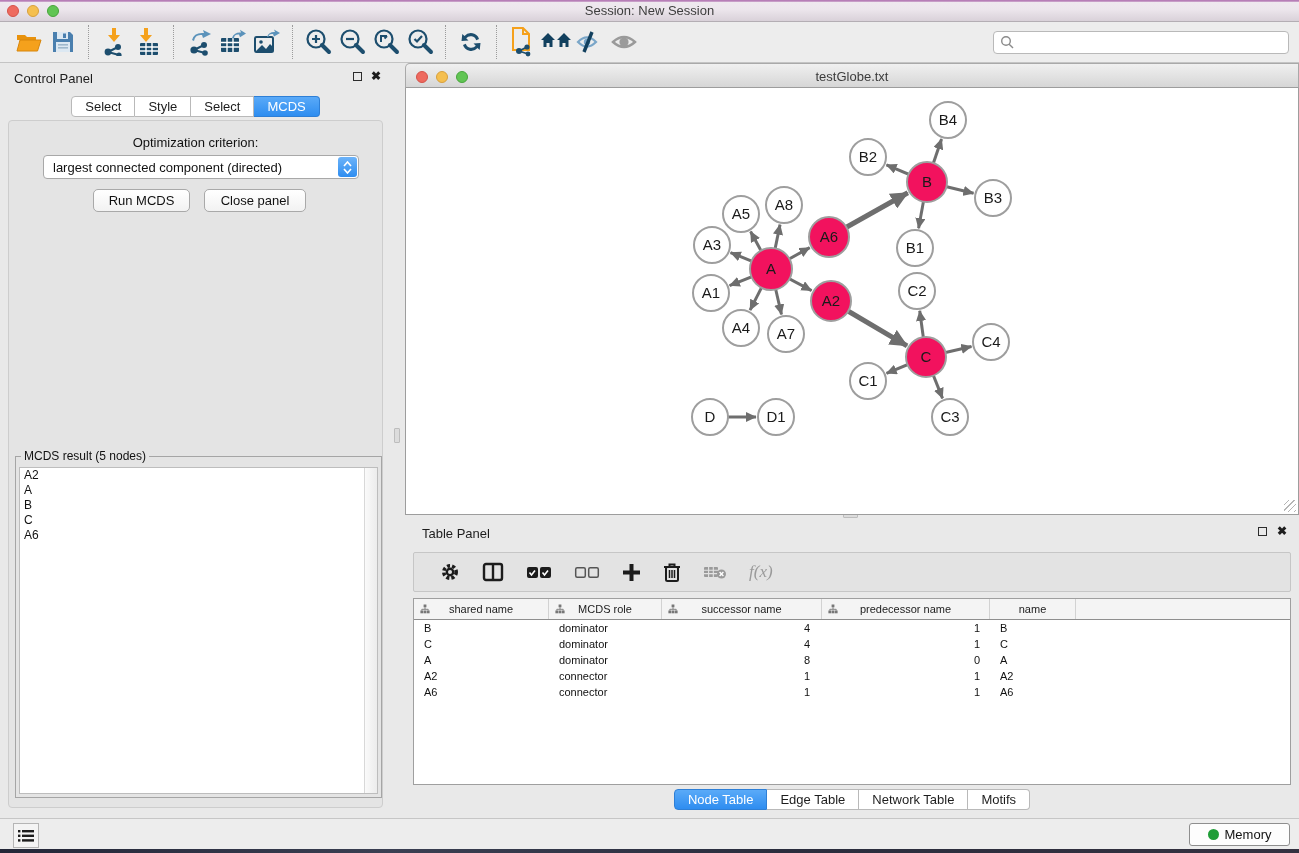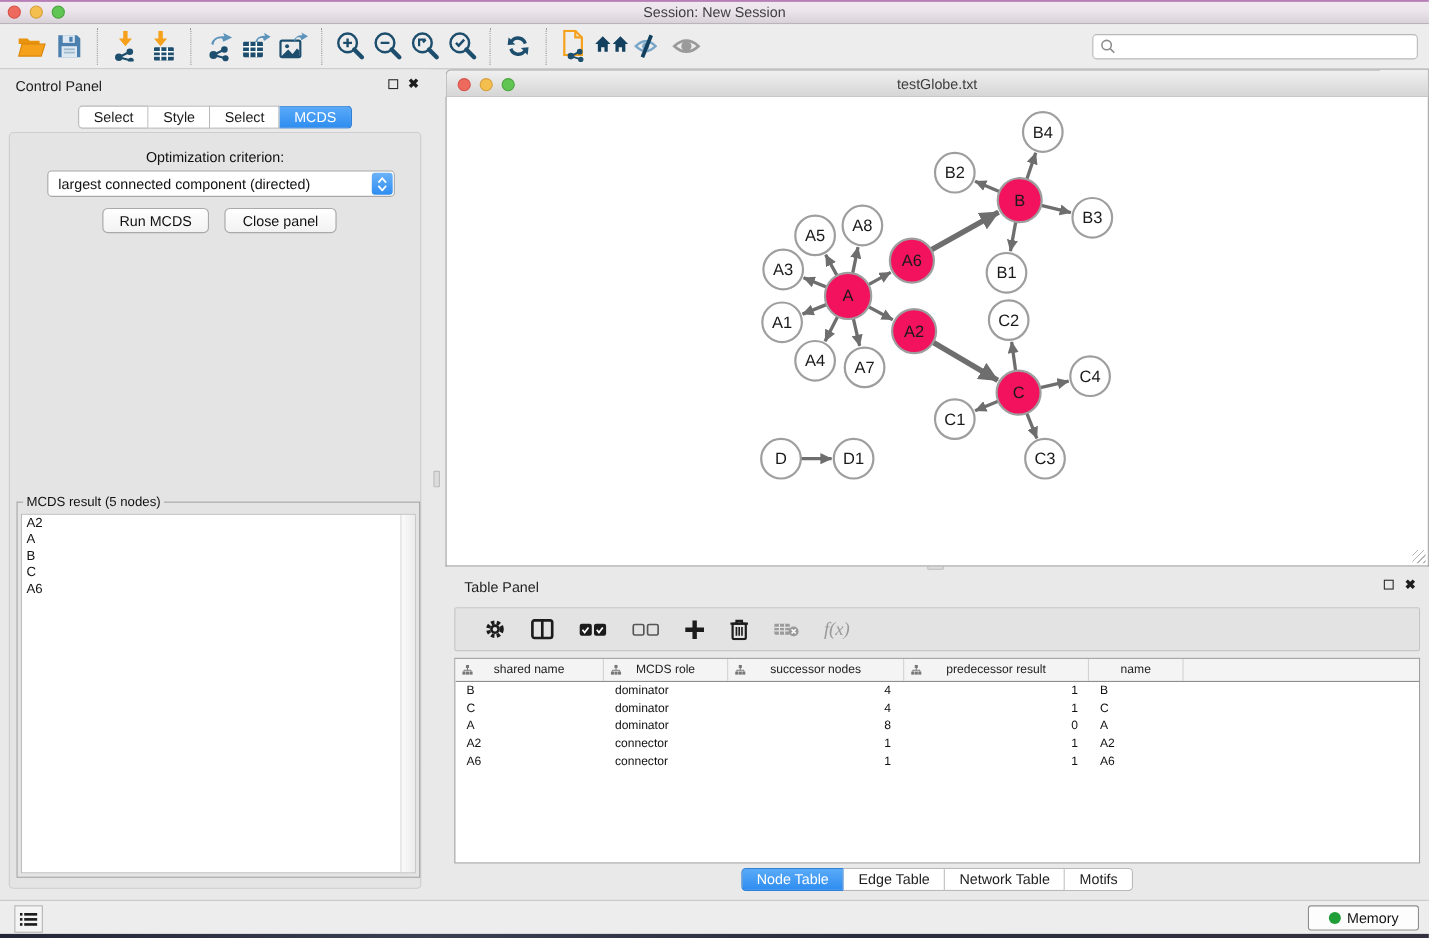--- a/index.html
+++ b/index.html
@@ -540,31 +540,31 @@
           <span>MCDS role</span>
         </div>
         <div class="th c2">
           <svg class="sitemap" width="10" height="10" viewBox="0 0 10 10">
               <rect x="3.6" y="0.5" width="2.8" height="2.8" fill="#777"></rect>
               <rect x="0.4" y="6.5" width="2.8" height="2.8" fill="#777"></rect>
               <rect x="3.6" y="6.5" width="2.8" height="2.8" fill="#777"></rect>
               <rect x="6.8" y="6.5" width="2.8" height="2.8" fill="#777"></rect>
               <path d="M5 3.3 v2 M1.8 6.5 v-1.2 h6.4 v1.2" stroke="#777" stroke-width="0.9" fill="none"></path>
             </svg>
-          <span>successor nodes</span>
+          <span>successor name</span>
         </div>
         <div class="th c3">
           <svg class="sitemap" width="10" height="10" viewBox="0 0 10 10">
               <rect x="3.6" y="0.5" width="2.8" height="2.8" fill="#777"></rect>
               <rect x="0.4" y="6.5" width="2.8" height="2.8" fill="#777"></rect>
               <rect x="3.6" y="6.5" width="2.8" height="2.8" fill="#777"></rect>
               <rect x="6.8" y="6.5" width="2.8" height="2.8" fill="#777"></rect>
               <path d="M5 3.3 v2 M1.8 6.5 v-1.2 h6.4 v1.2" stroke="#777" stroke-width="0.9" fill="none"></path>
             </svg>
-          <span>predecessor result</span>
+          <span>predecessor name</span>
         </div>
         <div class="th c4">
           <span>name</span>
         </div>
       </div>
       <div id="table-body">
           <div class="trow">
             <div class="td c0">B</div>
             <div class="td c1">dominator</div>
             <div class="td c2">4</div>

